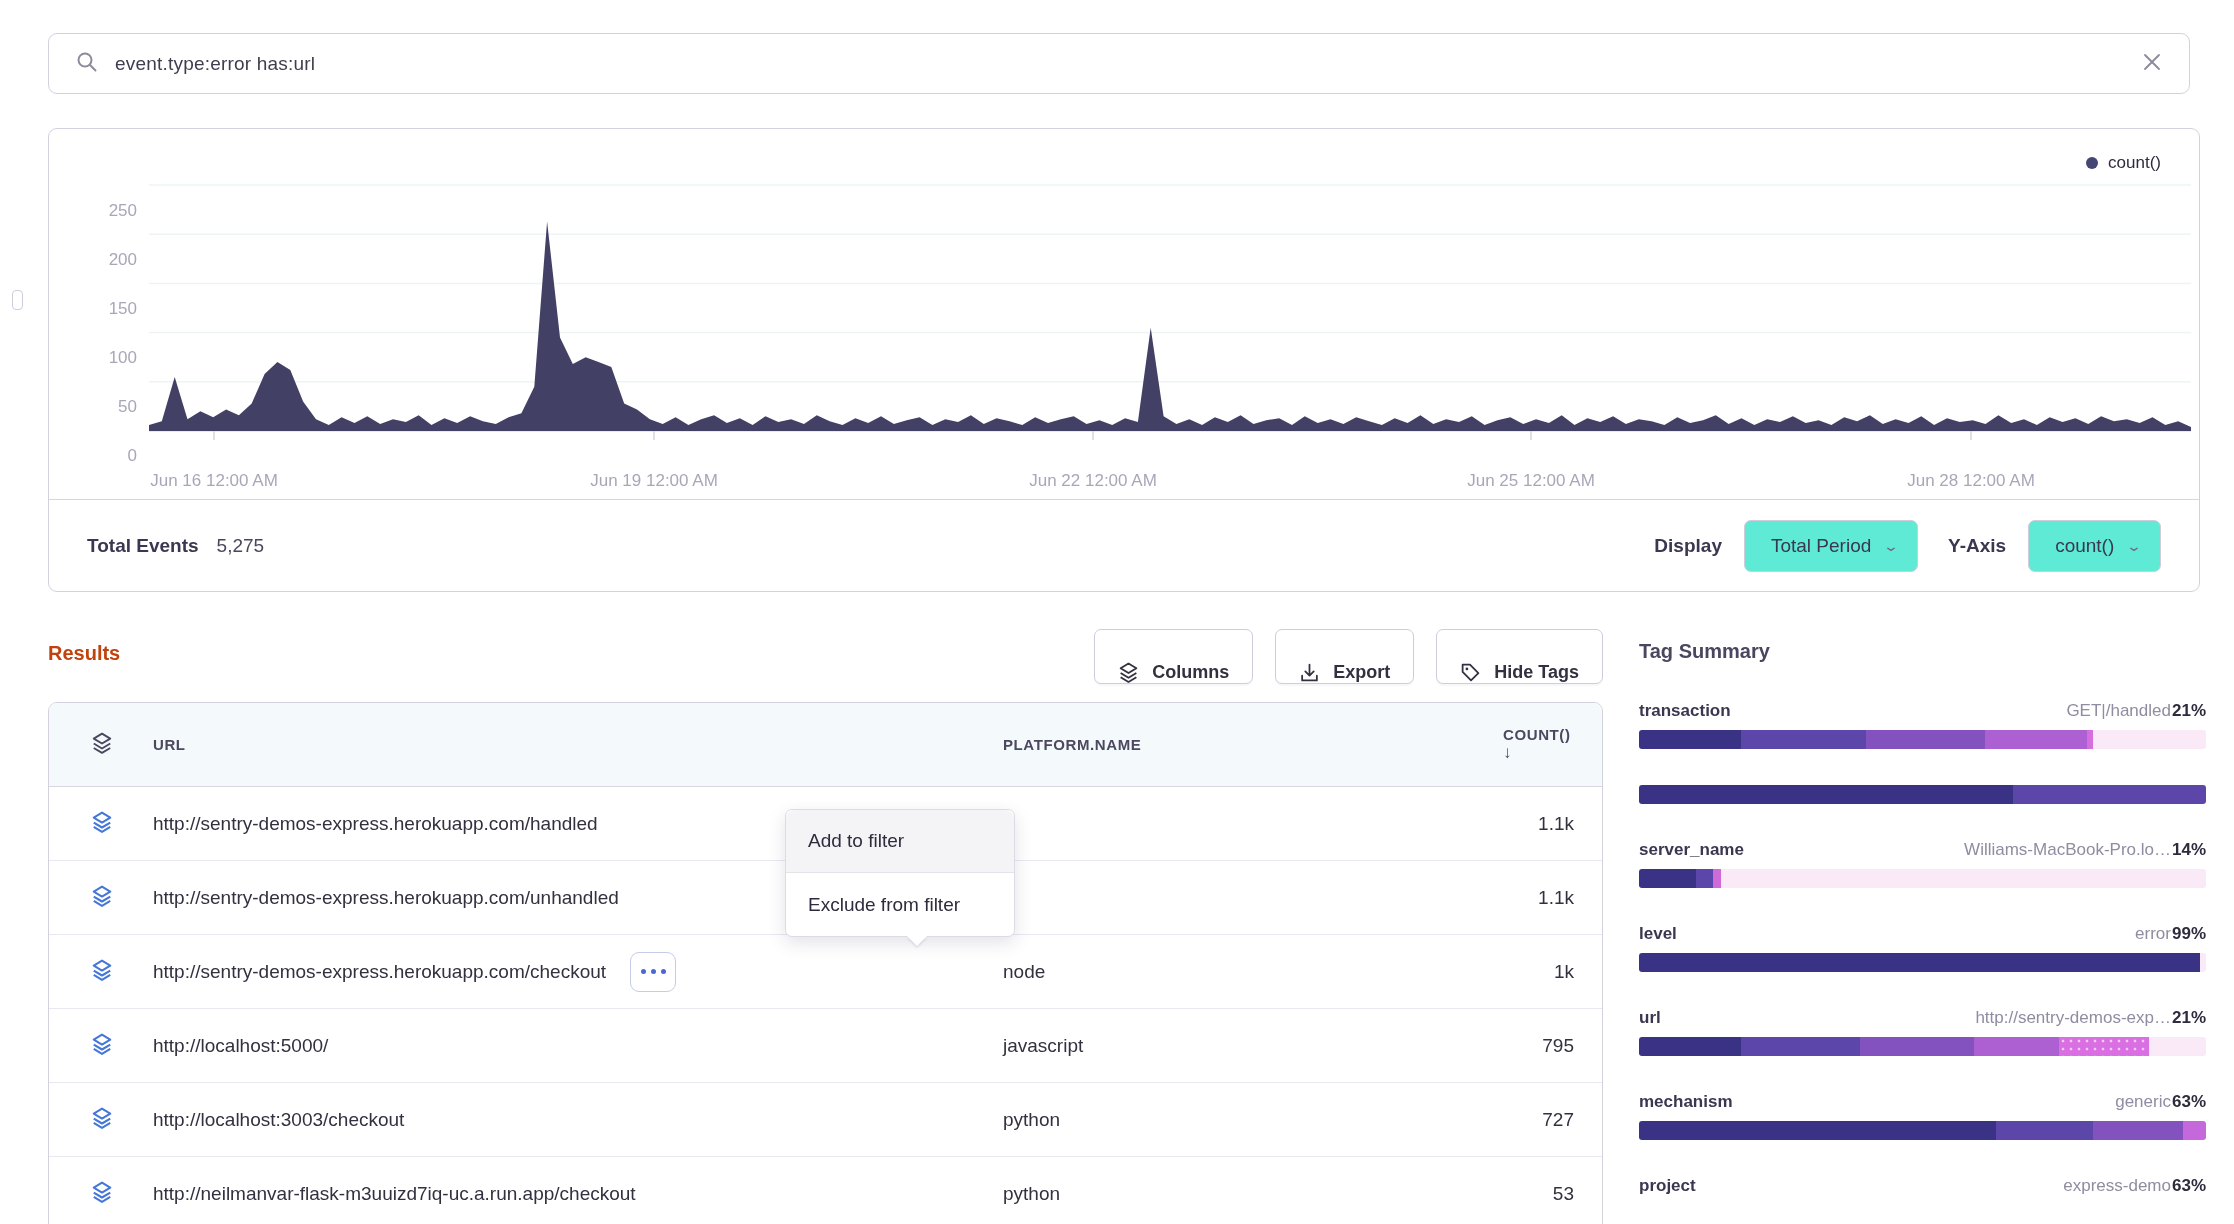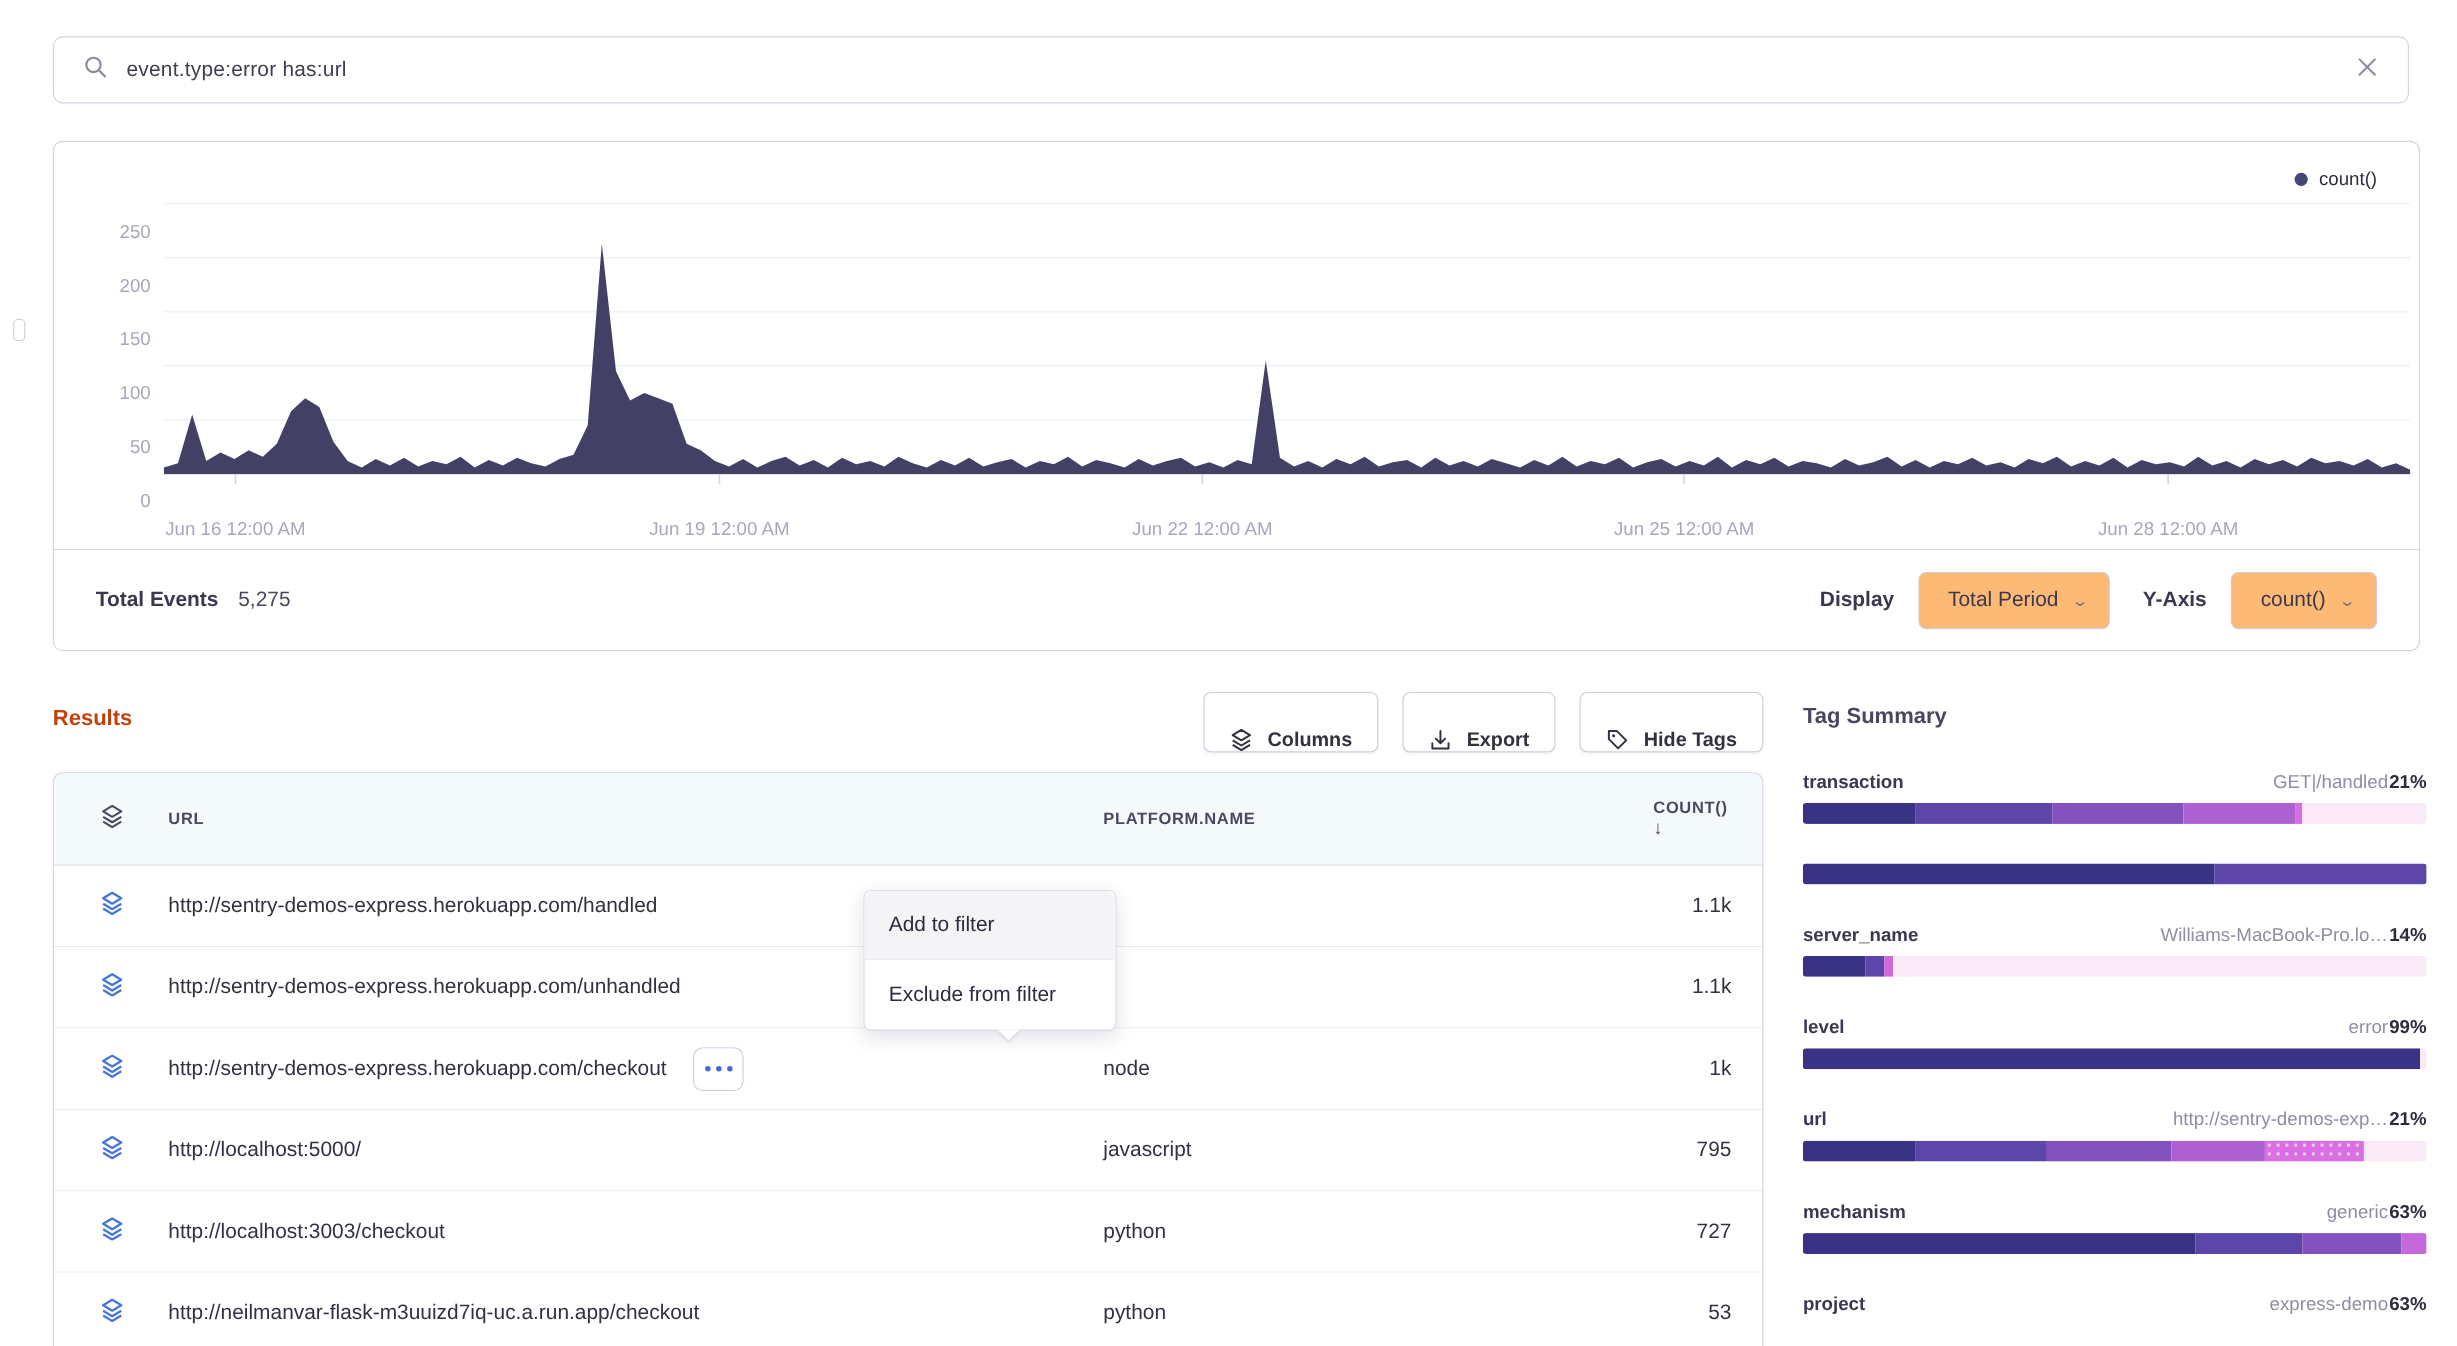--- a/index.html
+++ b/index.html
@@ -26,21 +26,21 @@
   .legend .dot { width:12px; height:12px; border-radius:50%; background:#444674; }
   .legend .lab { font-size:17px; color:#2f2b3d; }
   .chart-svg { position:absolute; left:0; top:30px; }
   .chart-svg text { font-family:"Liberation Sans", sans-serif; fill:#aaa6b8; font-size:17px; }
   .chart-footer { position:absolute; left:0; bottom:0; width:100%; height:92px;
     border-top:1.5px solid #d9d6e2; display:flex; align-items:center; padding:0 38px; }
   .tot-label { font-weight:bold; font-size:19px; color:#3a3750; margin-right:18px; }
   .tot-value { font-size:19px; color:#4a4660; }
   .chart-footer .spacer { flex:1; }
   .ctl-label { font-weight:bold; font-size:19px; color:#3a3750; margin:0 22px 0 30px; }
-  .select-btn { height:52px; border:1.5px solid #cfccdb; border-radius:7px; background:#fdba74;
+  .select-btn { height:52px; border:1.5px solid #cfccdb; border-radius:7px; background:#5eead4;
     display:flex; align-items:center; padding:0 20px 0 26px; font-size:19px; color:#3a3750; cursor:pointer; }
   .select-btn .chev { margin-left:14px; color:#6f6b80; font-size:14px; transform:scaleX(1.4); }
 
   
   .results-title { position:absolute; left:48px; top:642px; font-size:20px; font-weight:bold; color:#c2410c; }
   .btn-row { position:absolute; top:629px; left:1066px; width:537px; display:flex; gap:22px; justify-content:flex-end; }
   .btn { height:55px; border:1.5px solid #cfccdb; border-radius:7px; background:#fff;
     display:flex; align-items:flex-end; gap:13px; padding:0 23px; font-size:18px; font-weight:bold; color:#33303f; cursor:pointer;
     box-shadow:0 2px 1px rgba(40,30,80,.04); }
   .btn svg { color:#33303f; }

